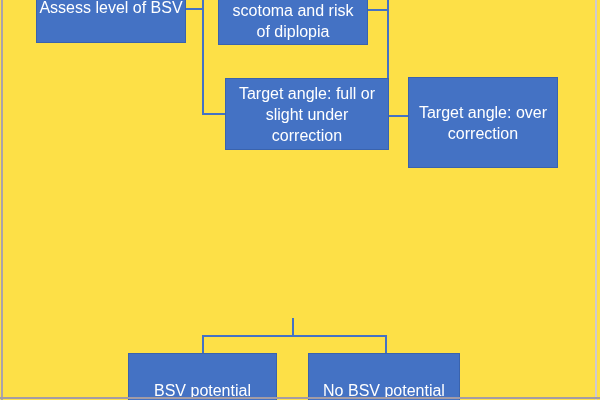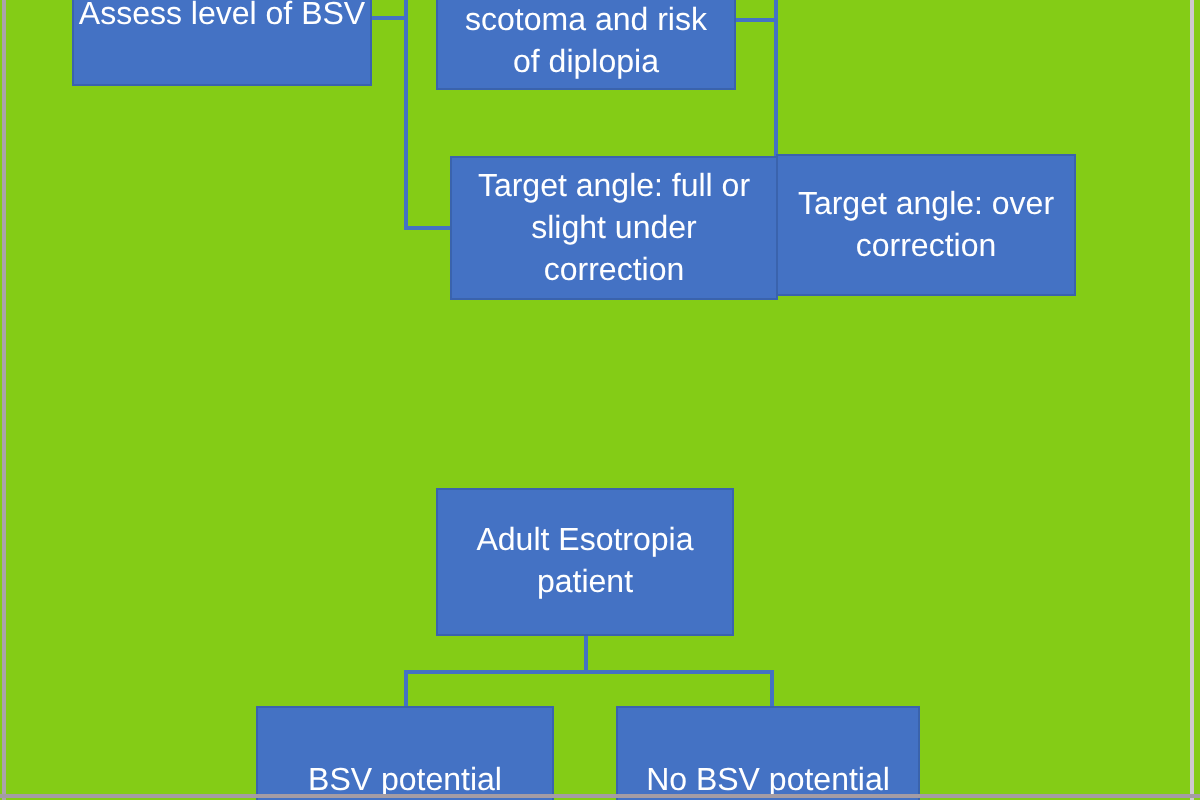--- a/index.html
+++ b/index.html
@@ -5,21 +5,21 @@
   html, body {
     margin: 0;
     padding: 0;
     background: #ffffff;
   }
   #canvas {
     position: relative;
     width: 600px;
     height: 400px;
     overflow: hidden;
-    background: #84cc16;
+    background: #fde047;
     font-family: "Liberation Sans", sans-serif;
   }
   
   .node {
     position: absolute;
     box-sizing: border-box;
     background: #4472C4;
     border: 1px solid #3A63AD;
     color: #FFFFFF;
     font-size: 16px;
@@ -29,21 +29,21 @@
     display: flex;
     flex-direction: column;
     justify-content: center;
     align-items: center;
     z-index: 2;
   }
   .node-assess       { left: 36px;  top: -29px; width: 150px; height: 72px; }
   .node-scotoma      { left: 218px; top: -29px; width: 150px; height: 74px;
                        justify-content: flex-start; padding-top: 28px; }
   .node-target-under { left: 225px; top: 78px;  width: 164px; height: 72px; }
-  .node-target-over  { left: 388px; top: 77px;  width: 150px; height: 71px; }
+  .node-target-over  { left: 408px; top: 77px;  width: 150px; height: 91px; }
   .node-adult        { left: 218px; top: 244px; width: 149px; height: 74px; }
   .node-bsv          { left: 128px; top: 353px; width: 149px; height: 74px; }
   .node-no-bsv       { left: 308px; top: 353px; width: 152px; height: 74px; }
   
   .conn {
     position: absolute;
     background: #4472C4;
     z-index: 1;
   }
   .conn-v-left     { left: 202px; top: 0;     width: 2px;   height: 115px; }
@@ -86,22 +86,20 @@
   <div class="node node-scotoma">scotoma and risk
 of diplopia</div>
 
   <div class="node node-target-under">Target angle: full or
 slight under
 correction</div>
 
   <div class="node node-target-over">Target angle: over
 correction</div>
 
-  <div class="node node-adult">Adult Esotropia
-patient</div>
 
   <div class="node node-bsv">BSV potential</div>
 
   <div class="node node-no-bsv">No BSV potential</div>
 
   <div class="frame frame-left"></div>
   <div class="frame frame-right"></div>
   <div class="frame frame-bottom"></div>
 
 </div>

